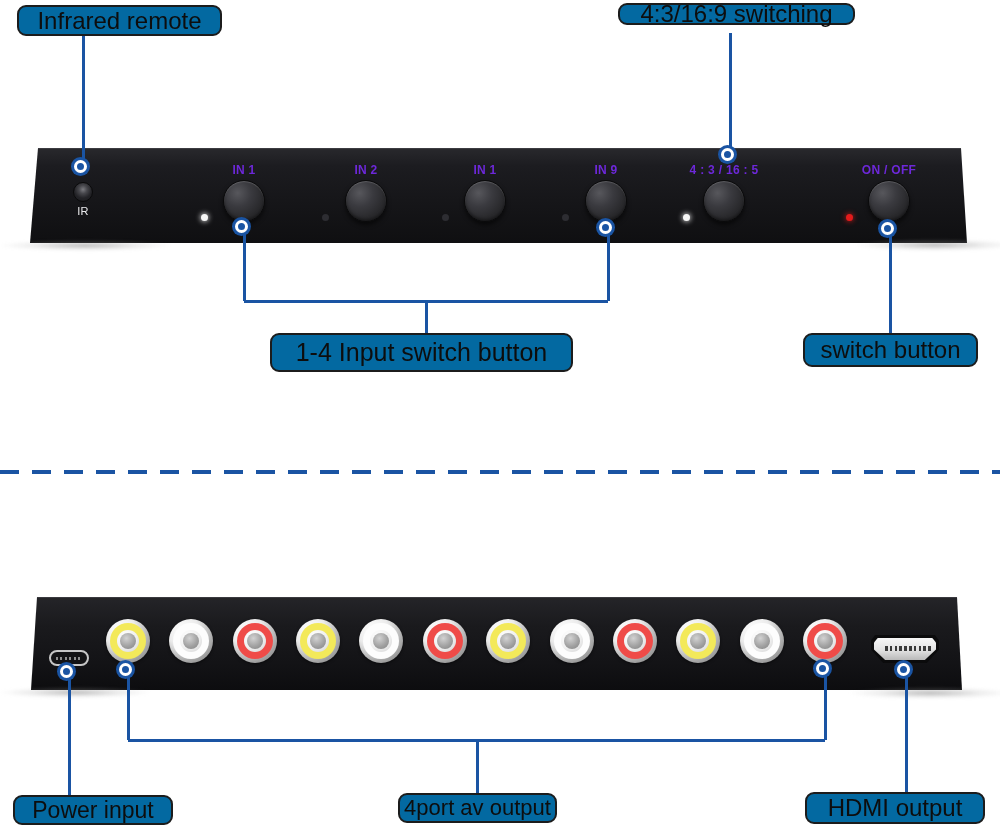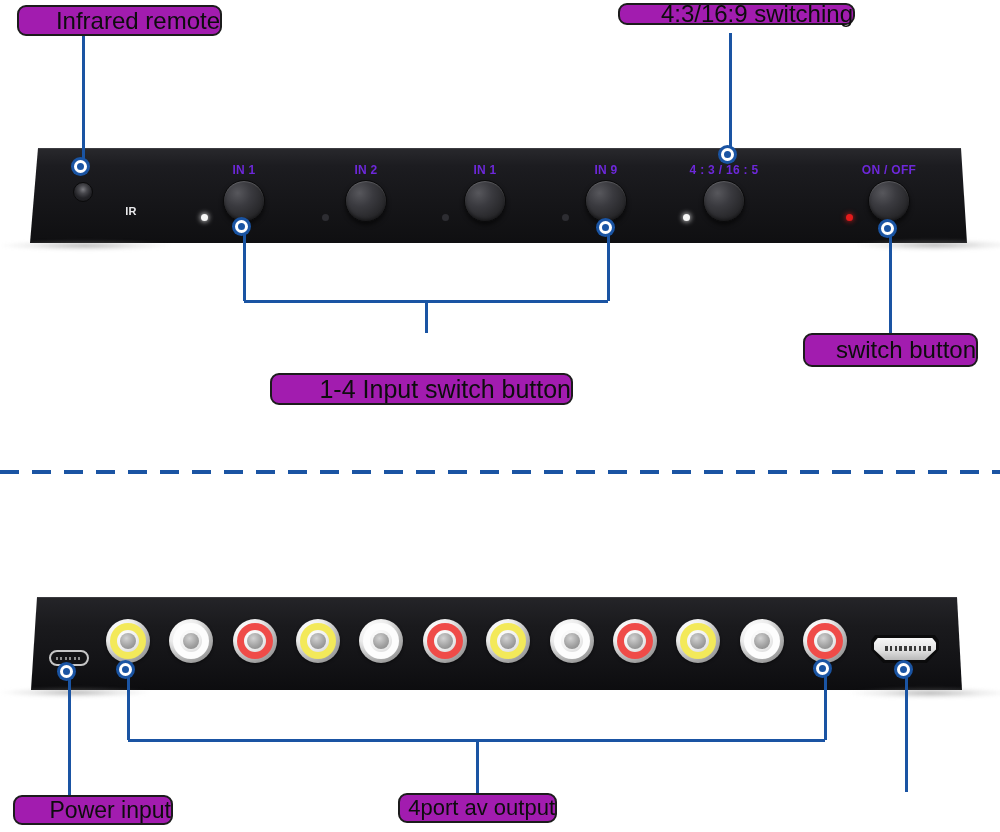--- a/index.html
+++ b/index.html
@@ -4,22 +4,22 @@
 <style>
   html,body { margin:0; padding:0; background:#ffffff; }
   #stage {
     position:relative; width:1000px; height:832px; margin:0 auto;
     background:#ffffff; overflow:hidden;
     font-family:"Liberation Sans", sans-serif;
   }
   
   .callout {
     position:absolute; box-sizing:border-box;
-    background:#a21caf; border:2px solid #1c1c1c; border-radius:9px;
-    display:flex; align-items:center; justify-content:flex-end;
+    background:#0369a1; border:2px solid #1c1c1c; border-radius:9px;
+    display:flex; align-items:center; justify-content:center;
     color:#0d0d0d; white-space:nowrap;
   }
   
   .device { position:absolute; box-sizing:border-box; }
   .front-dev {
     left:30px; top:148px; width:937px; height:95px;
     background:linear-gradient(180deg,#28282c 0%,#1c1c20 18%,#161619 55%,#0f0f11 100%);
     border-top:1px solid #3c3c41;
     clip-path:polygon(8px 0, 931px 0, 937px 95px, 0 95px);
   }
@@ -34,21 +34,21 @@
     background:radial-gradient(ellipse at center, rgba(105,105,105,0.45) 0%, rgba(160,160,160,0.18) 45%, transparent 72%);
   }
   
   .ir {
     position:absolute; left:73px; top:182px; width:20px; height:20px; border-radius:50%;
     background:radial-gradient(circle at 50% 36%, #7b7b80 0%, #47474c 28%, #242428 58%, #17171a 100%);
     border:1px solid #0a0a0b; box-sizing:border-box;
   }
   .panel-text {
     position:absolute; transform:translateX(-50%);
-    color:#eaeaec; font-weight:bold; letter-spacing:.3px; white-space:nowrap;margin-left:48px;
+    color:#eaeaec; font-weight:normal; letter-spacing:.3px; white-space:nowrap;
   }
   .btn-label { position:absolute; transform:translateX(-50%); top:163px;
     color:#6d28d9; font-weight:bold; font-size:12px; letter-spacing:.3px; white-space:nowrap; }
   .knob {
     position:absolute; top:180px; width:42px; height:42px; border-radius:50%; box-sizing:border-box;
     background:radial-gradient(circle at 34% 30%, #57575c 0%, #3a3a3f 35%, #2a2a2d 65%, #222225 100%);
     border:1px solid #0a0a0b;
     box-shadow:0 3px 4px rgba(0,0,0,.55), inset 0 1px 1px rgba(255,255,255,.18), inset 0 -2px 3px rgba(0,0,0,.4);
   }
   .led { position:absolute; top:214px; width:7px; height:7px; border-radius:50%; }
@@ -90,31 +90,34 @@
 <body>
 
 <div id="stage" style="--accent: #1a54a3;">
 
   <div class="callout" style="left:17px; top:5px; width:205px; height:31px; font-size:24px;">
     <span>Infrared remote</span>
   </div>
   <div class="callout" style="left:618px; top:3px; width:237px; height:22px; font-size:24px;">
     <span>4:3/16:9 switching</span>
   </div>
-  <div class="callout" style="left:270px; top:333px; width:303px; height:32px; font-size:25px;margin-top:40px;">
+  <div class="callout" style="left:270px; top:333px; width:303px; height:39px; font-size:25px;">
     <span>1-4 Input switch button</span>
   </div>
   <div class="callout" style="left:803px; top:333px; width:175px; height:34px; font-size:24px;">
     <span>switch button</span>
   </div>
   <div class="callout" style="left:13px; top:795px; width:160px; height:30px; font-size:23px;">
     <span>Power input</span>
   </div>
   <div class="callout" style="left:398px; top:793px; width:159px; height:30px; font-size:22px;">
     <span>4port av output</span>
+  </div>
+  <div class="callout" style="left:805px; top:792px; width:180px; height:32px; font-size:24px;">
+    <span>HDMI output</span>
   </div>
 
   <div class="device front-dev"></div>
   <div class="gshadow" style="left:0; top:240px; width:170px; height:11px;"></div>
   <div class="gshadow" style="left:855px; top:239px; width:160px; height:12px;"></div>
   <div class="ir"></div>
   <div class="panel-text" style="left:83px; top:205px; font-size:11px;">IR</div>
 
   <div class="dashes"></div>
 

